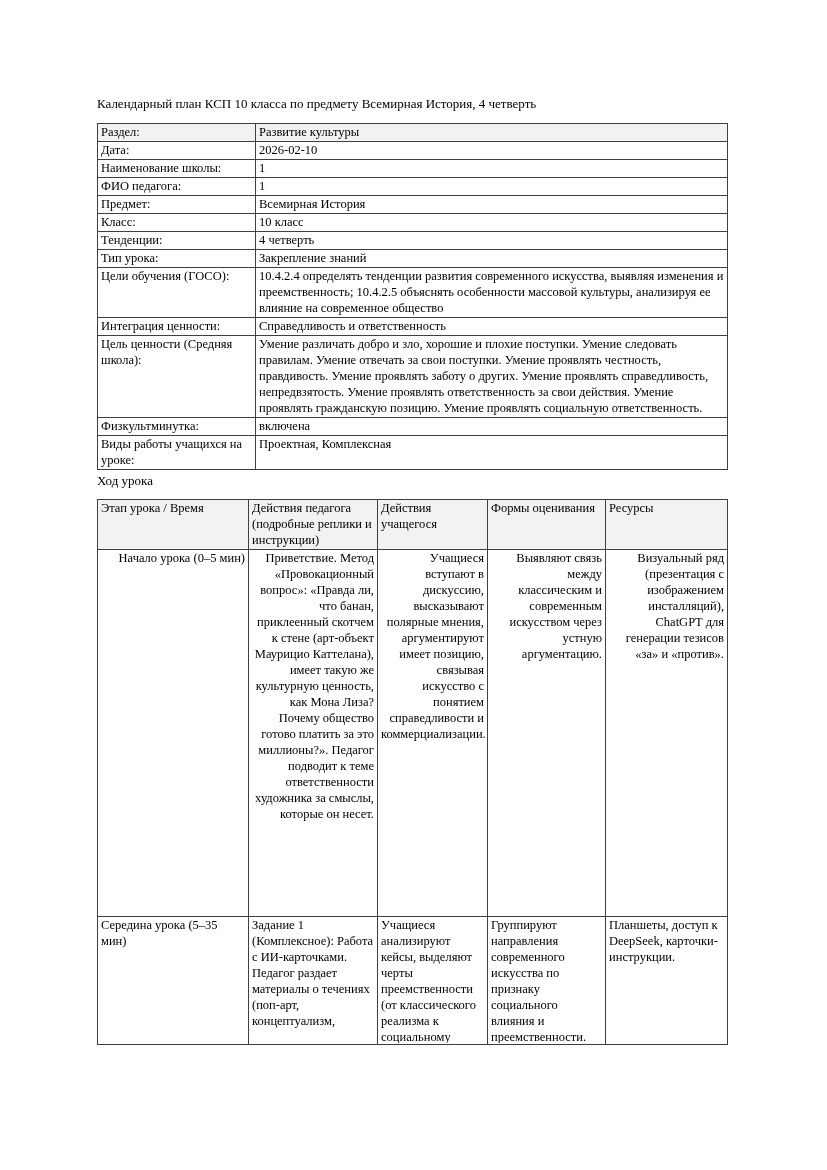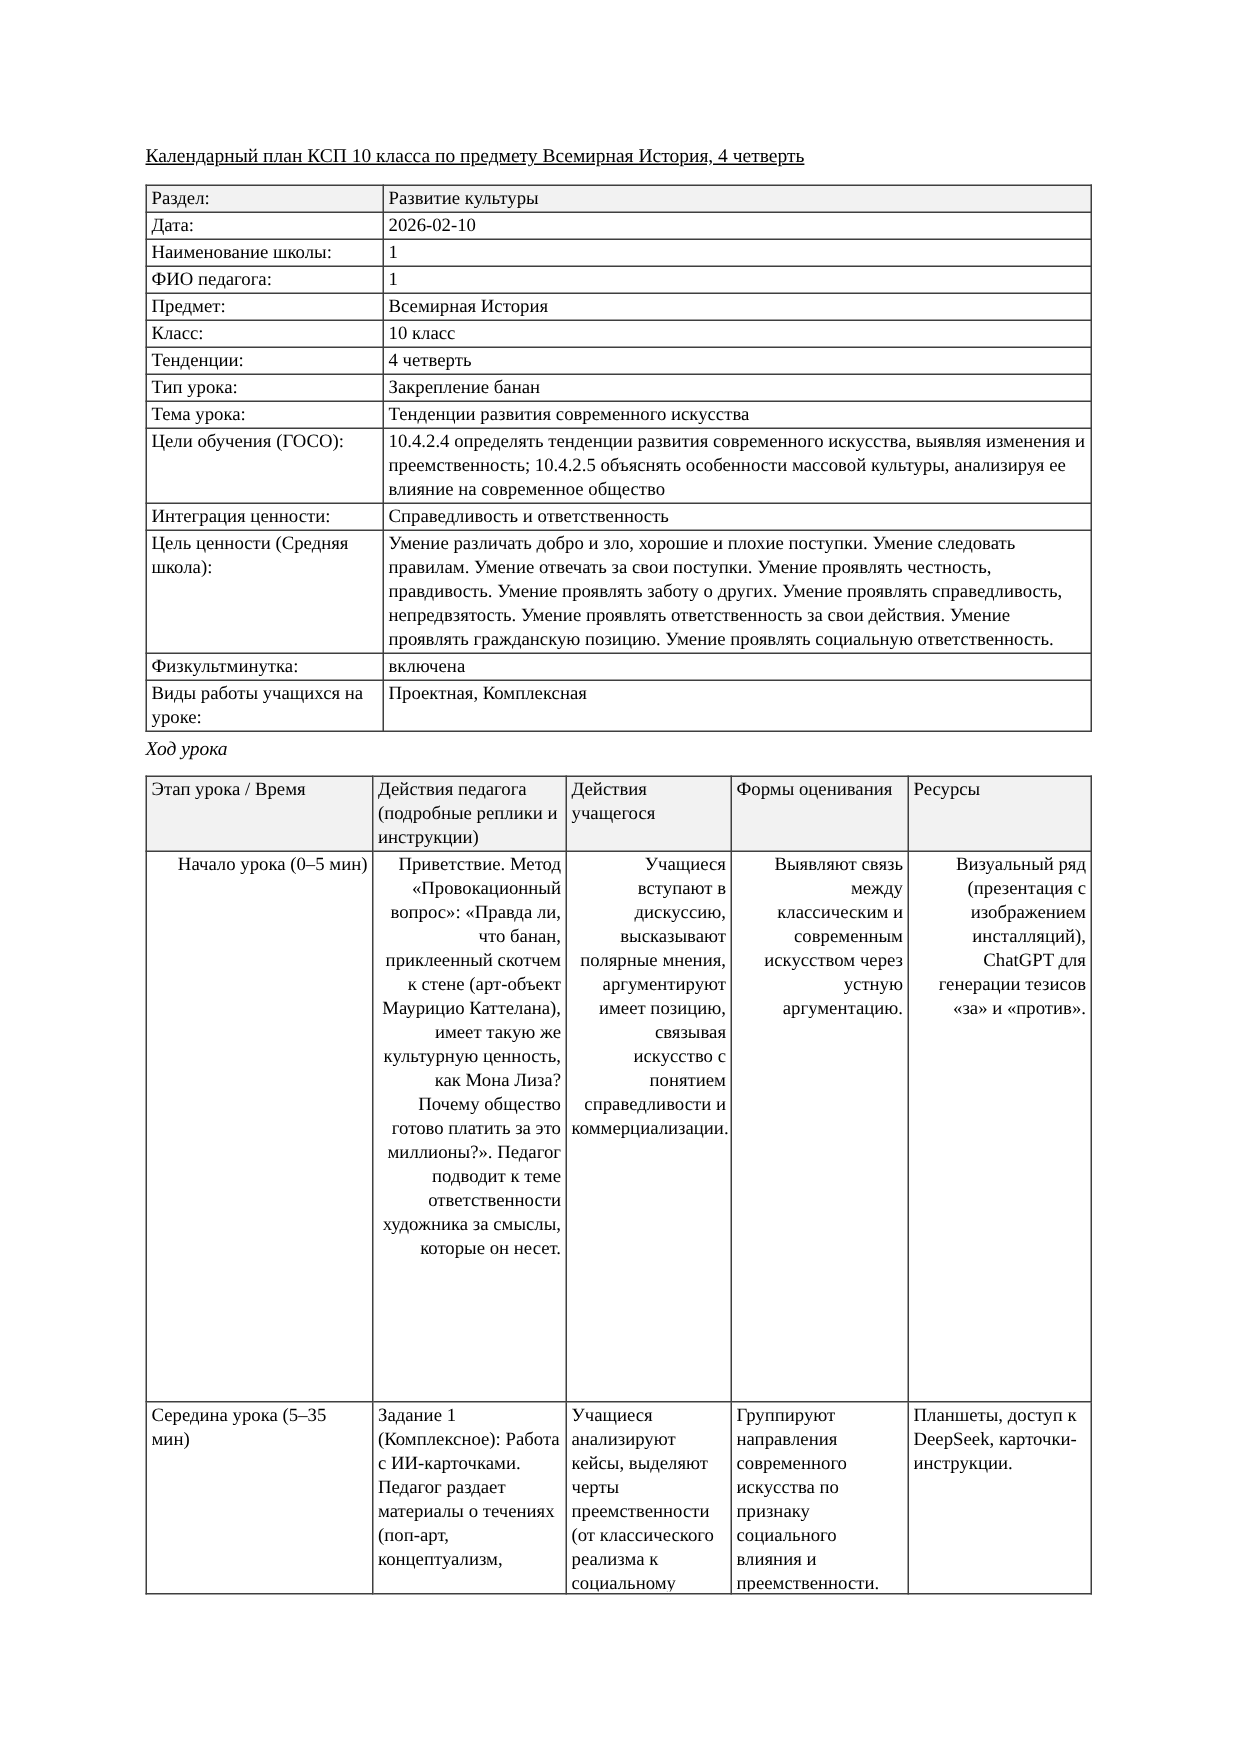--- a/index.html
+++ b/index.html
@@ -13,21 +13,20 @@
   .page {
     position: absolute;
     left: 97px; top: 96px;
     width: 630px;
   }
   .doc-title {
     font-size: 13px;
     line-height: 16px;
     margin-bottom: 11px;
     white-space: nowrap;
-    text-decoration: underline;
   }
   table {
     border-collapse: collapse;
     width: 630px;
     table-layout: fixed;
     font-size: 12.5px;
     line-height: 16px;
   }
   td, th {
     border: 1px solid #3f3f3f;
@@ -35,21 +34,20 @@
     vertical-align: top;
     text-align: left;
     font-weight: normal;
     overflow: hidden;
   }
   .hdr-row td, .hdr-row th { background: #f2f2f2; }
   .section-heading {
     font-size: 13px;
     line-height: 16px;
     margin: 3px 0 10px 0;
-    font-style: italic;
   }
   .info-col-label { width: 158px; }
   .info-col-value { width: 472px; }
   .lt-c1 { width: 151px; }
   .lt-c2 { width: 129px; }
   .lt-c3 { width: 110px; }
   .lt-c4 { width: 118px; }
   .lt-c5 { width: 122px; }
   .row-tall td { height: 367px; text-align: right; }
   .row-clipped td { height: 128px; }
@@ -91,25 +89,21 @@
       <tr>
         <td>Класс:</td>
         <td>10 класс</td>
       </tr>
       <tr>
         <td>Тенденции:</td>
         <td>4 четверть</td>
       </tr>
       <tr>
         <td>Тип урока:</td>
-        <td>Закрепление банан</td>
-      </tr>
-      <tr>
-        <td>Тема урока:</td>
-        <td>Тенденции развития современного искусства</td>
+        <td>Закрепление знаний</td>
       </tr>
       <tr>
         <td>Цели обучения (ГОСО):</td>
         <td>10.4.2.4 определять тенденции развития современного искусства, выявляя изменения и преемственность; 10.4.2.5 объяснять особенности массовой культуры, анализируя ее влияние на современное общество</td>
       </tr>
       <tr>
         <td>Интеграция ценности:</td>
         <td>Справедливость и ответственность</td>
       </tr>
       <tr>

